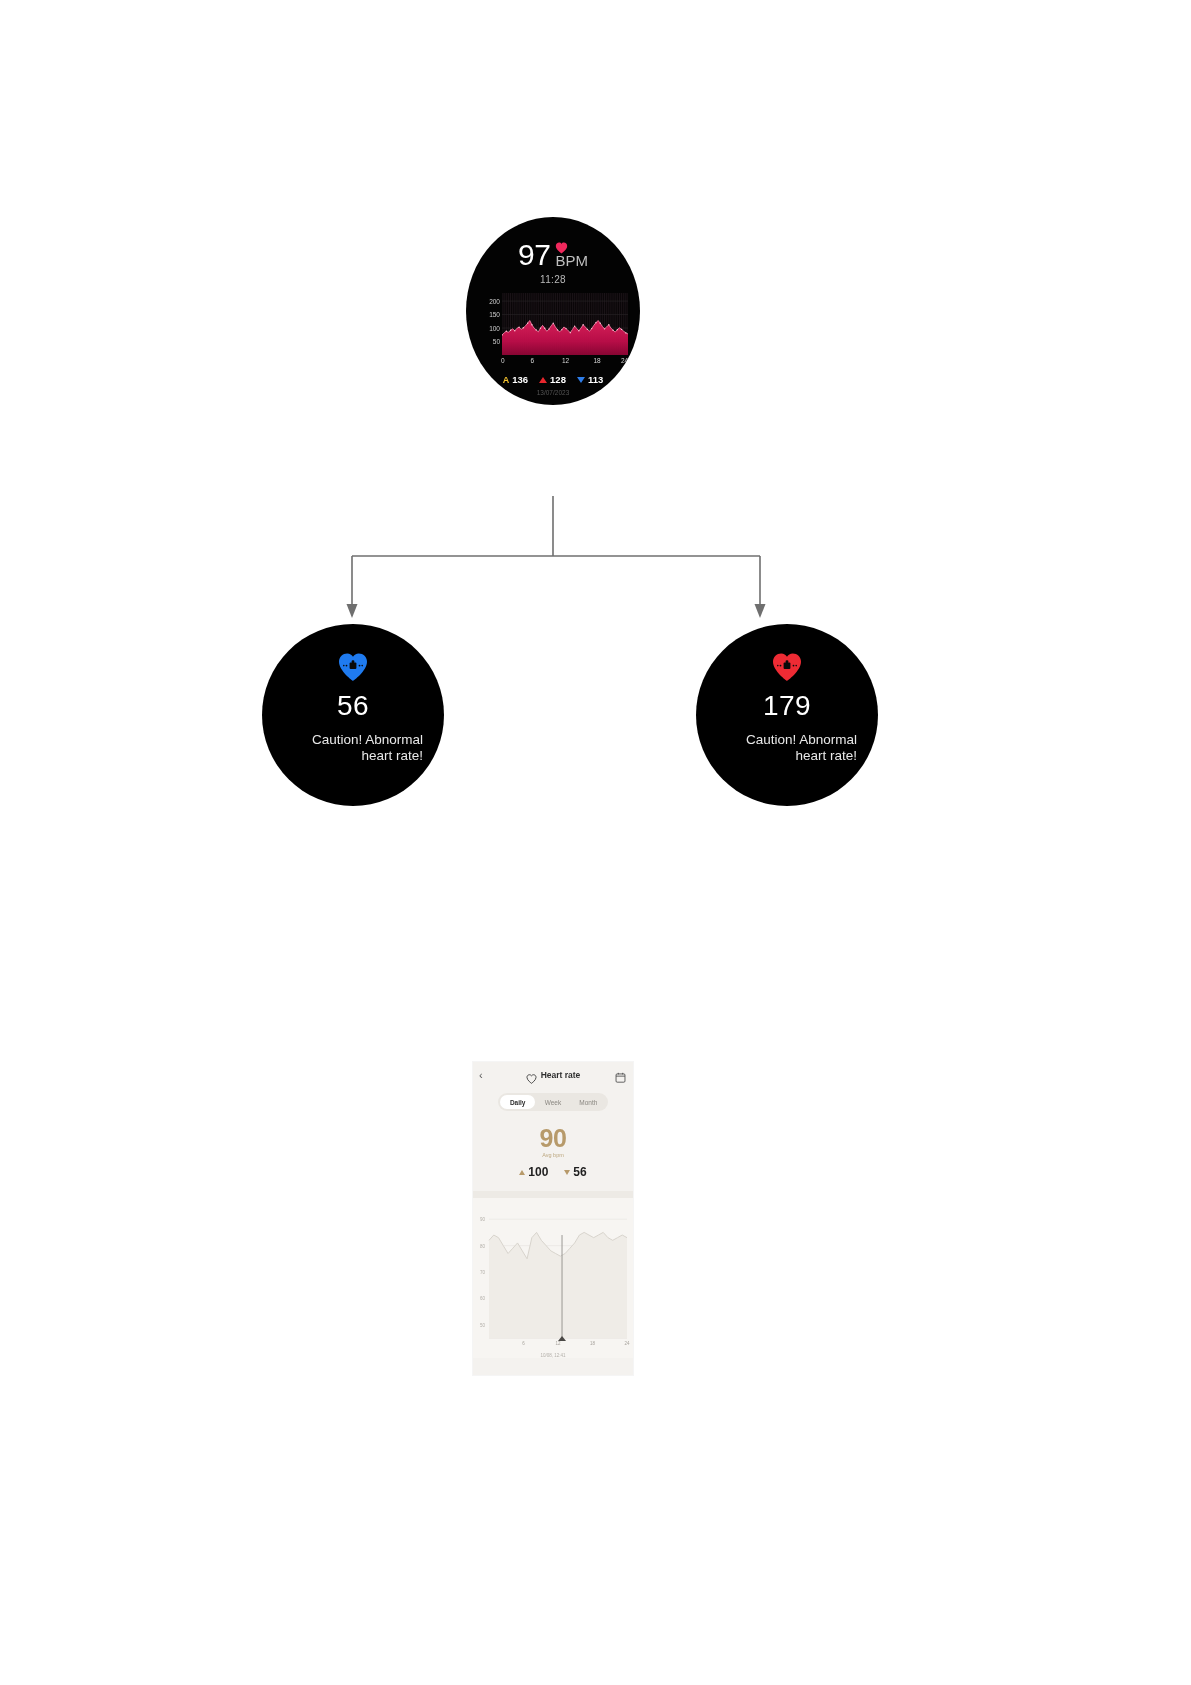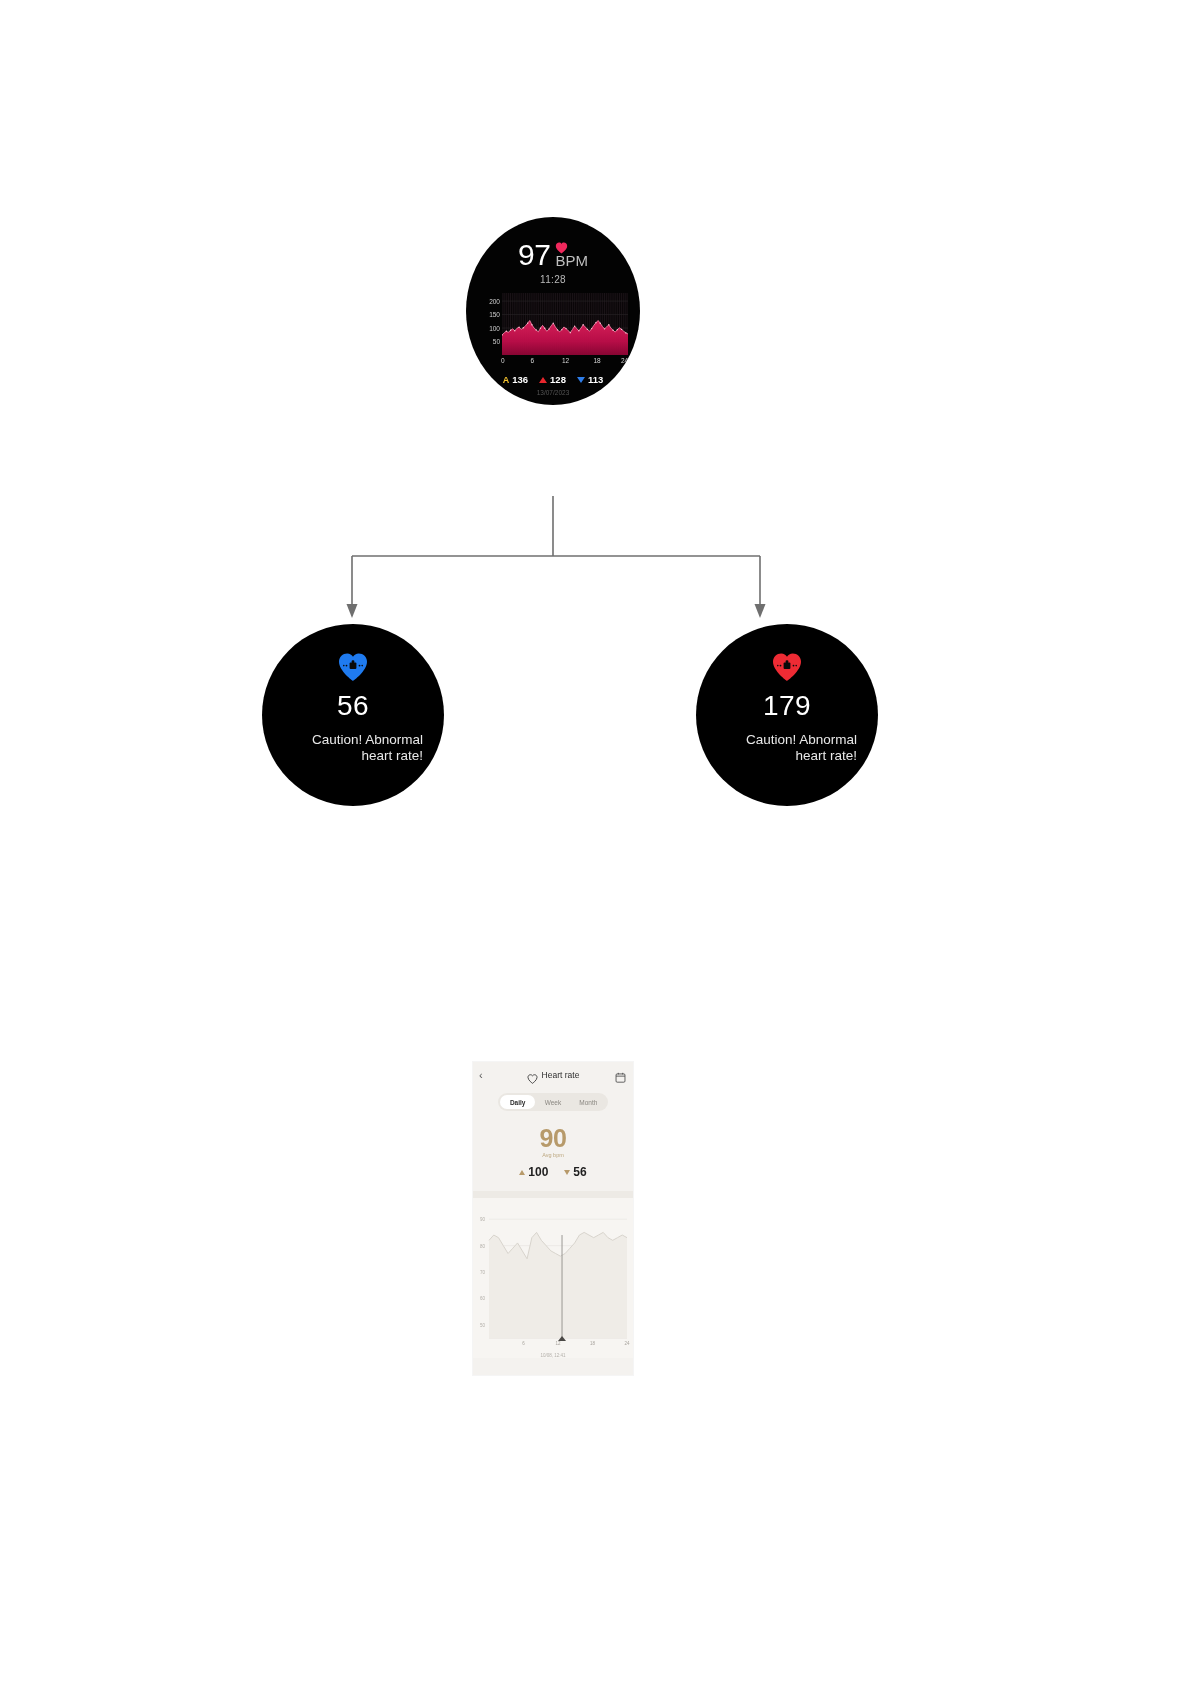--- a/index.html
+++ b/index.html
@@ -109,21 +109,21 @@
     position: relative; height: 26px;
     display: flex; align-items: center; justify-content: center;
     background: #f4f2ef;
   }
   .ph-back {
     position: absolute; left: 6px; top: 7px;
     width: 9px; height: 12px; color: #5a5a5a; font-size: 11px; line-height: 12px;
   }
   .ph-title-wrap { display: flex; align-items: center; gap: 4px; }
   .ph-heart-out { width: 11px; height: 10px; }
-  .ph-title { font-size: 8.5px; color: #2e2e2e; font-weight: 400; }
+  .ph-title { font-size: 8.5px; color: #2e2e2e; font-weight: 700; }
   .ph-cal {
     position: absolute; right: 7px; top: 7px; width: 11px; height: 11px;
   }
   .ph-tabs {
     margin: 5px auto 0; width: 110px; height: 18px;
     background: #eae7e2; border-radius: 9px;
     display: flex; align-items: center; padding: 2px;
   }
   .ph-tab {
     flex: 1; height: 14px; border-radius: 7px;

